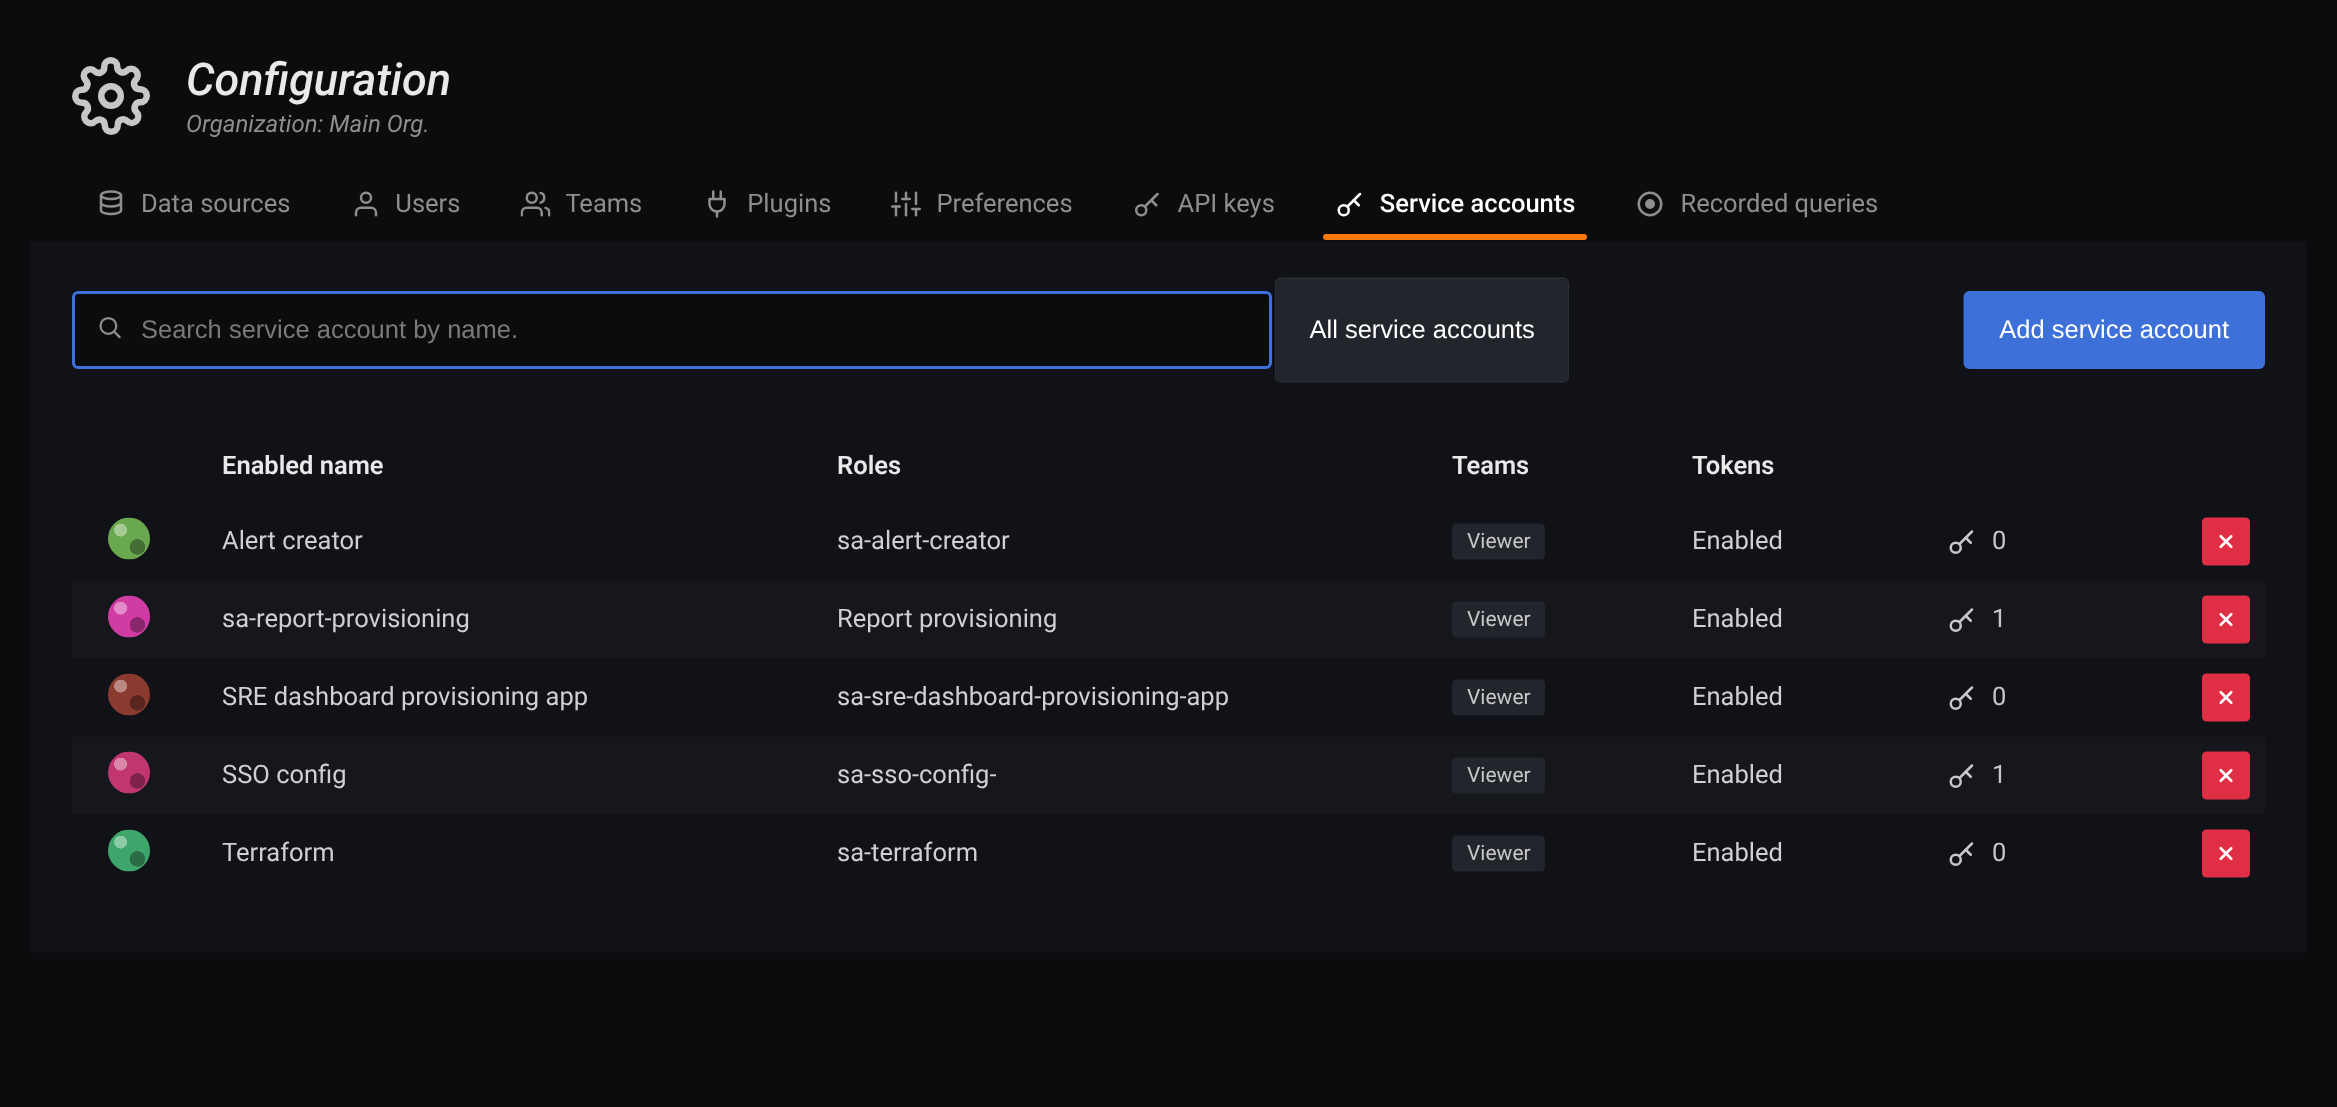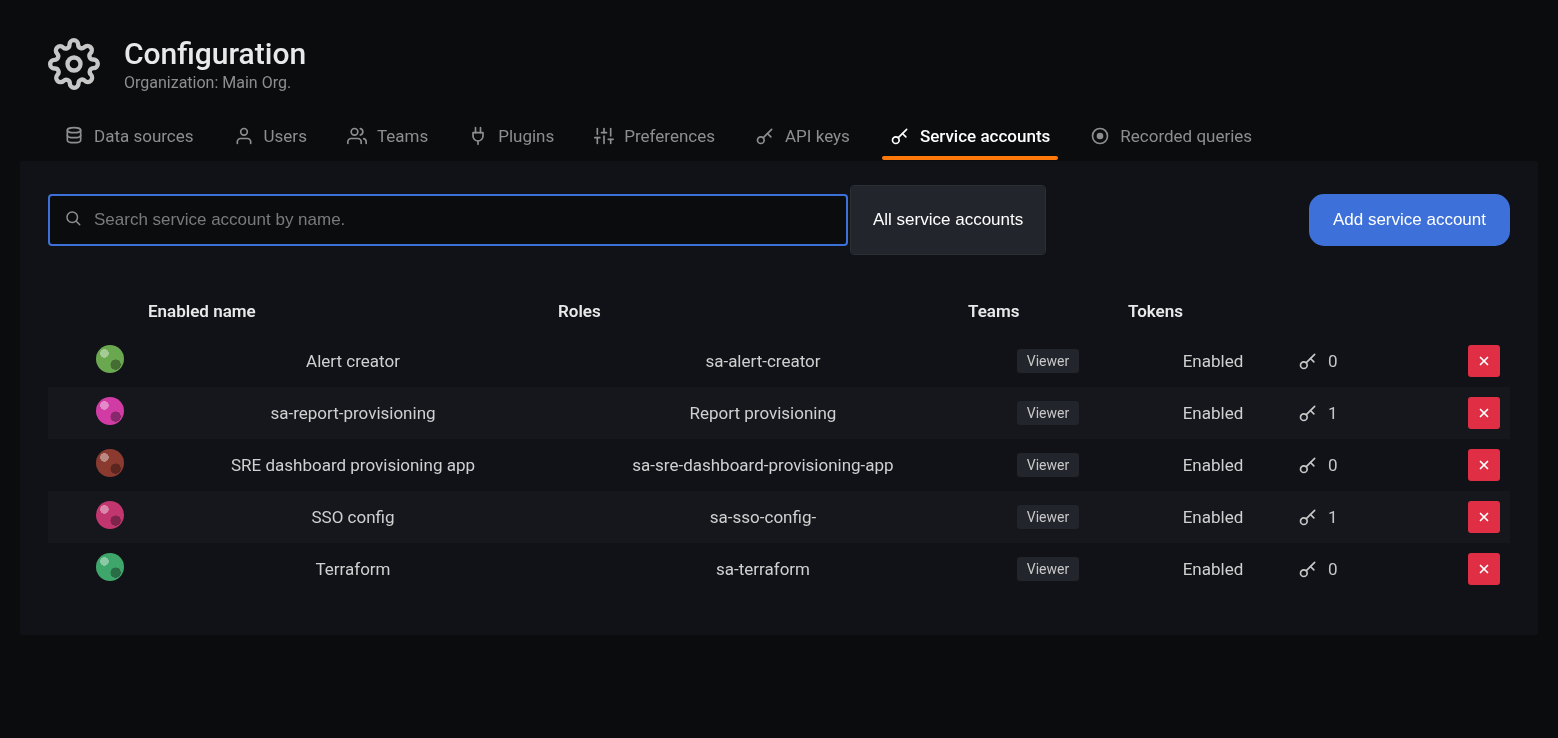--- a/index.html
+++ b/index.html
@@ -9,20 +9,21 @@
     font-family: -apple-system, BlinkMacSystemFont, "Segoe UI", Roboto, Helvetica, Arial, sans-serif;
     width: 1558px;
     height: 738px;
     overflow: hidden;
   }
   .page-header {
     display: flex;
     align-items: center;
     gap: 24px;
     padding: 36px 48px 24px 48px;
+    font-style: italic;
   }
   .page-header .gear {
     width: 52px;
     height: 52px;
     color: #c7c7c7;
   }
   .page-title h1 {
     font-size: 30px;
     font-weight: 500;
     color: #e9e9ea;
@@ -116,21 +117,21 @@
     background: #22252b;
     color: #fff;
     font-weight: 500;
   }
   .spacer { flex: 1; }
   .primary-btn {
     height: 52px;
     background: #3d71d9;
     color: #fff;
     border: none;
-    border-radius: 15px;
+    border-radius: 4px;
     font-size: 17px;
     font-weight: 500;
     padding: 0 24px;
     cursor: pointer;
   }
   .table {
     margin-top: 32px;
   }
   .row {
     display: grid;
@@ -139,21 +140,20 @@
     height: 52px;
     font-size: 17px;
   }
   .row.header {
     color: #e9e9ea;
     font-weight: 600;
     height: 48px;
   }
   .row.data {
     color: #d0d0d0;
-    text-align: center;
   }
   .row.data:nth-child(even) {
     background: #15171c;
   }
   .avatar {
     width: 28px;
     height: 28px;
     border-radius: 50%;
     margin-left: 24px;
     display: inline-block;

